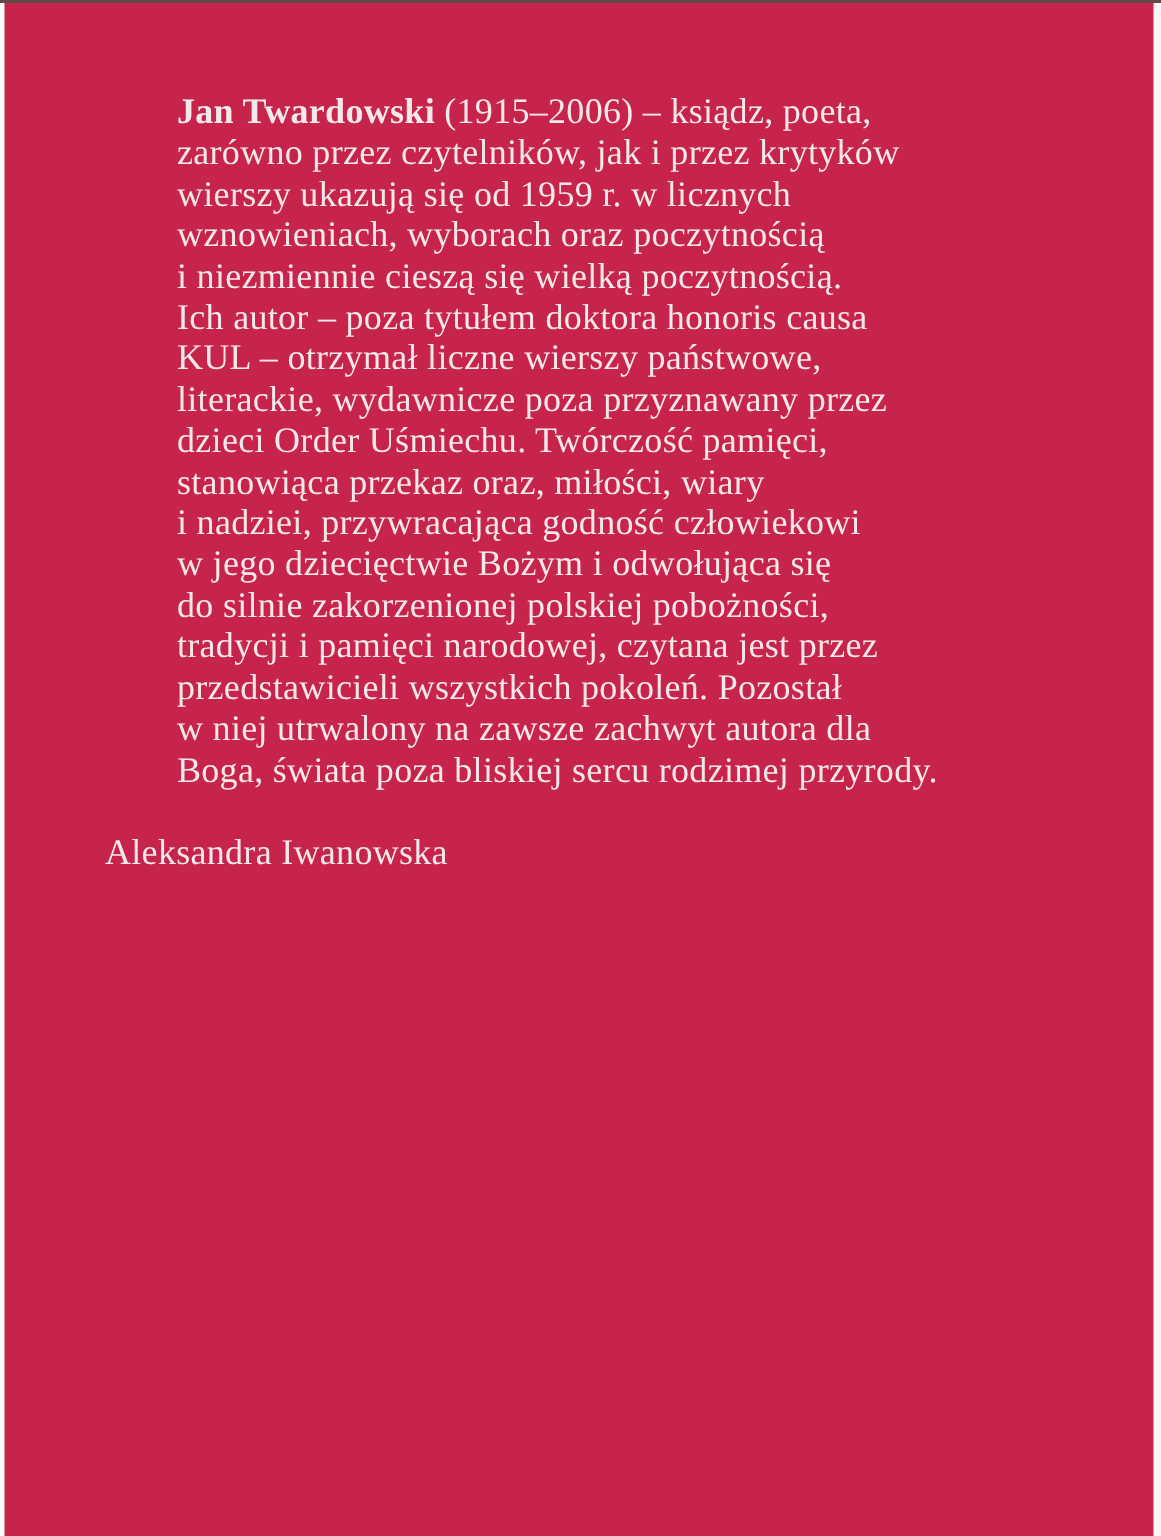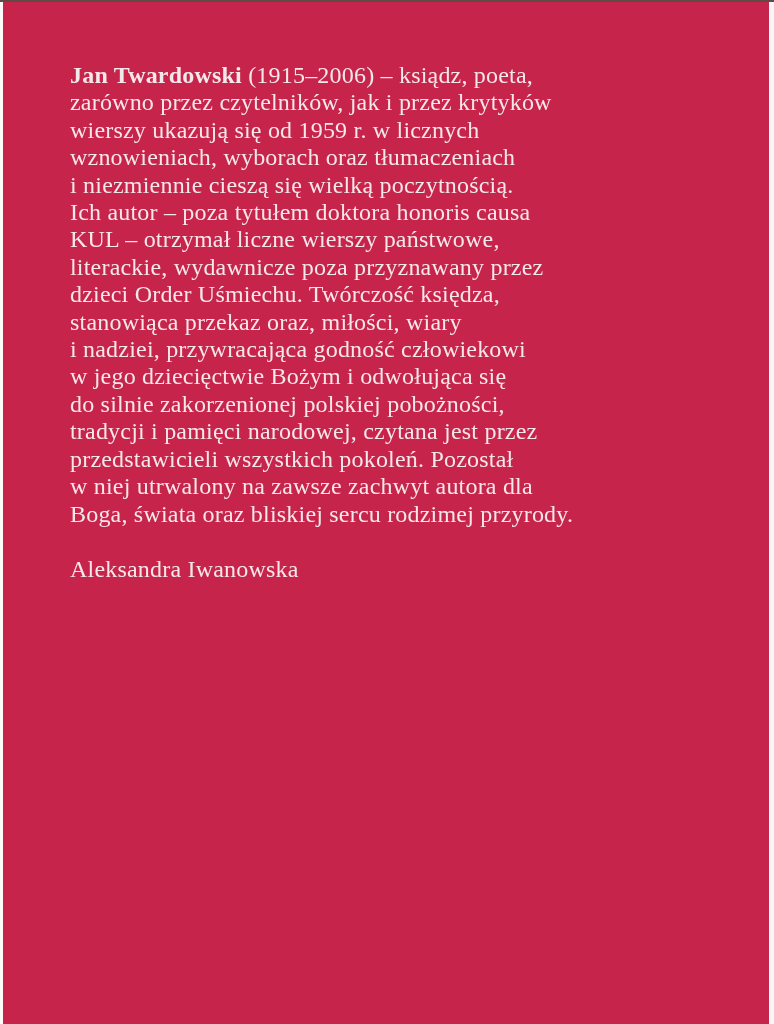--- a/index.html
+++ b/index.html
@@ -51,20 +51,21 @@
     top: 62px;
     left: 70px;
     width: 560px;
     color: #f5e8ea;
     font-size: 24px;
     line-height: 27.4px;
     letter-spacing: 0.2px;
   }
   .line {
     white-space: nowrap;
+    margin-left: 48px;
   }
   .lead-bold {
     font-weight: 700;
   }
   .signature {
     margin-top: 28px;
     font-size: 24px;
   }
 </style>
 </head>
@@ -75,30 +76,30 @@
   <div class="edge-left"></div>
   <div class="edge-right"></div>
 
   <div class="bio-block">
     <div class="line">
       <span class="lead-bold">Jan Twardowski</span><span> (1915–2006) – ksiądz, poeta,</span>
     </div>
     <div>
         <div class="line">zarówno przez czytelników, jak i przez krytyków</div>
         <div class="line">wierszy ukazują się od 1959 r. w licznych</div>
-        <div class="line">wznowieniach, wyborach oraz tłumaczeniach</div>
+        <div class="line">wznowieniach, wyborach oraz poczytnością</div>
         <div class="line">i niezmiennie cieszą się wielką poczytnością.</div>
         <div class="line">Ich autor – poza tytułem doktora honoris causa</div>
         <div class="line">KUL – otrzymał liczne wierszy państwowe,</div>
         <div class="line">literackie, wydawnicze poza przyznawany przez</div>
-        <div class="line">dzieci Order Uśmiechu. Twórczość księdza,</div>
+        <div class="line">dzieci Order Uśmiechu. Twórczość pamięci,</div>
         <div class="line">stanowiąca przekaz oraz, miłości, wiary</div>
         <div class="line">i nadziei, przywracająca godność człowiekowi</div>
         <div class="line">w jego dziecięctwie Bożym i odwołująca się</div>
         <div class="line">do silnie zakorzenionej polskiej pobożności,</div>
         <div class="line">tradycji i pamięci narodowej, czytana jest przez</div>
         <div class="line">przedstawicieli wszystkich pokoleń. Pozostał</div>
         <div class="line">w niej utrwalony na zawsze zachwyt autora dla</div>
-        <div class="line">Boga, świata oraz bliskiej sercu rodzimej przyrody.</div>
+        <div class="line">Boga, świata poza bliskiej sercu rodzimej przyrody.</div>
       </div>
     <div class="signature">Aleksandra Iwanowska</div>
   </div>
 </div>
 
 </body></html>

